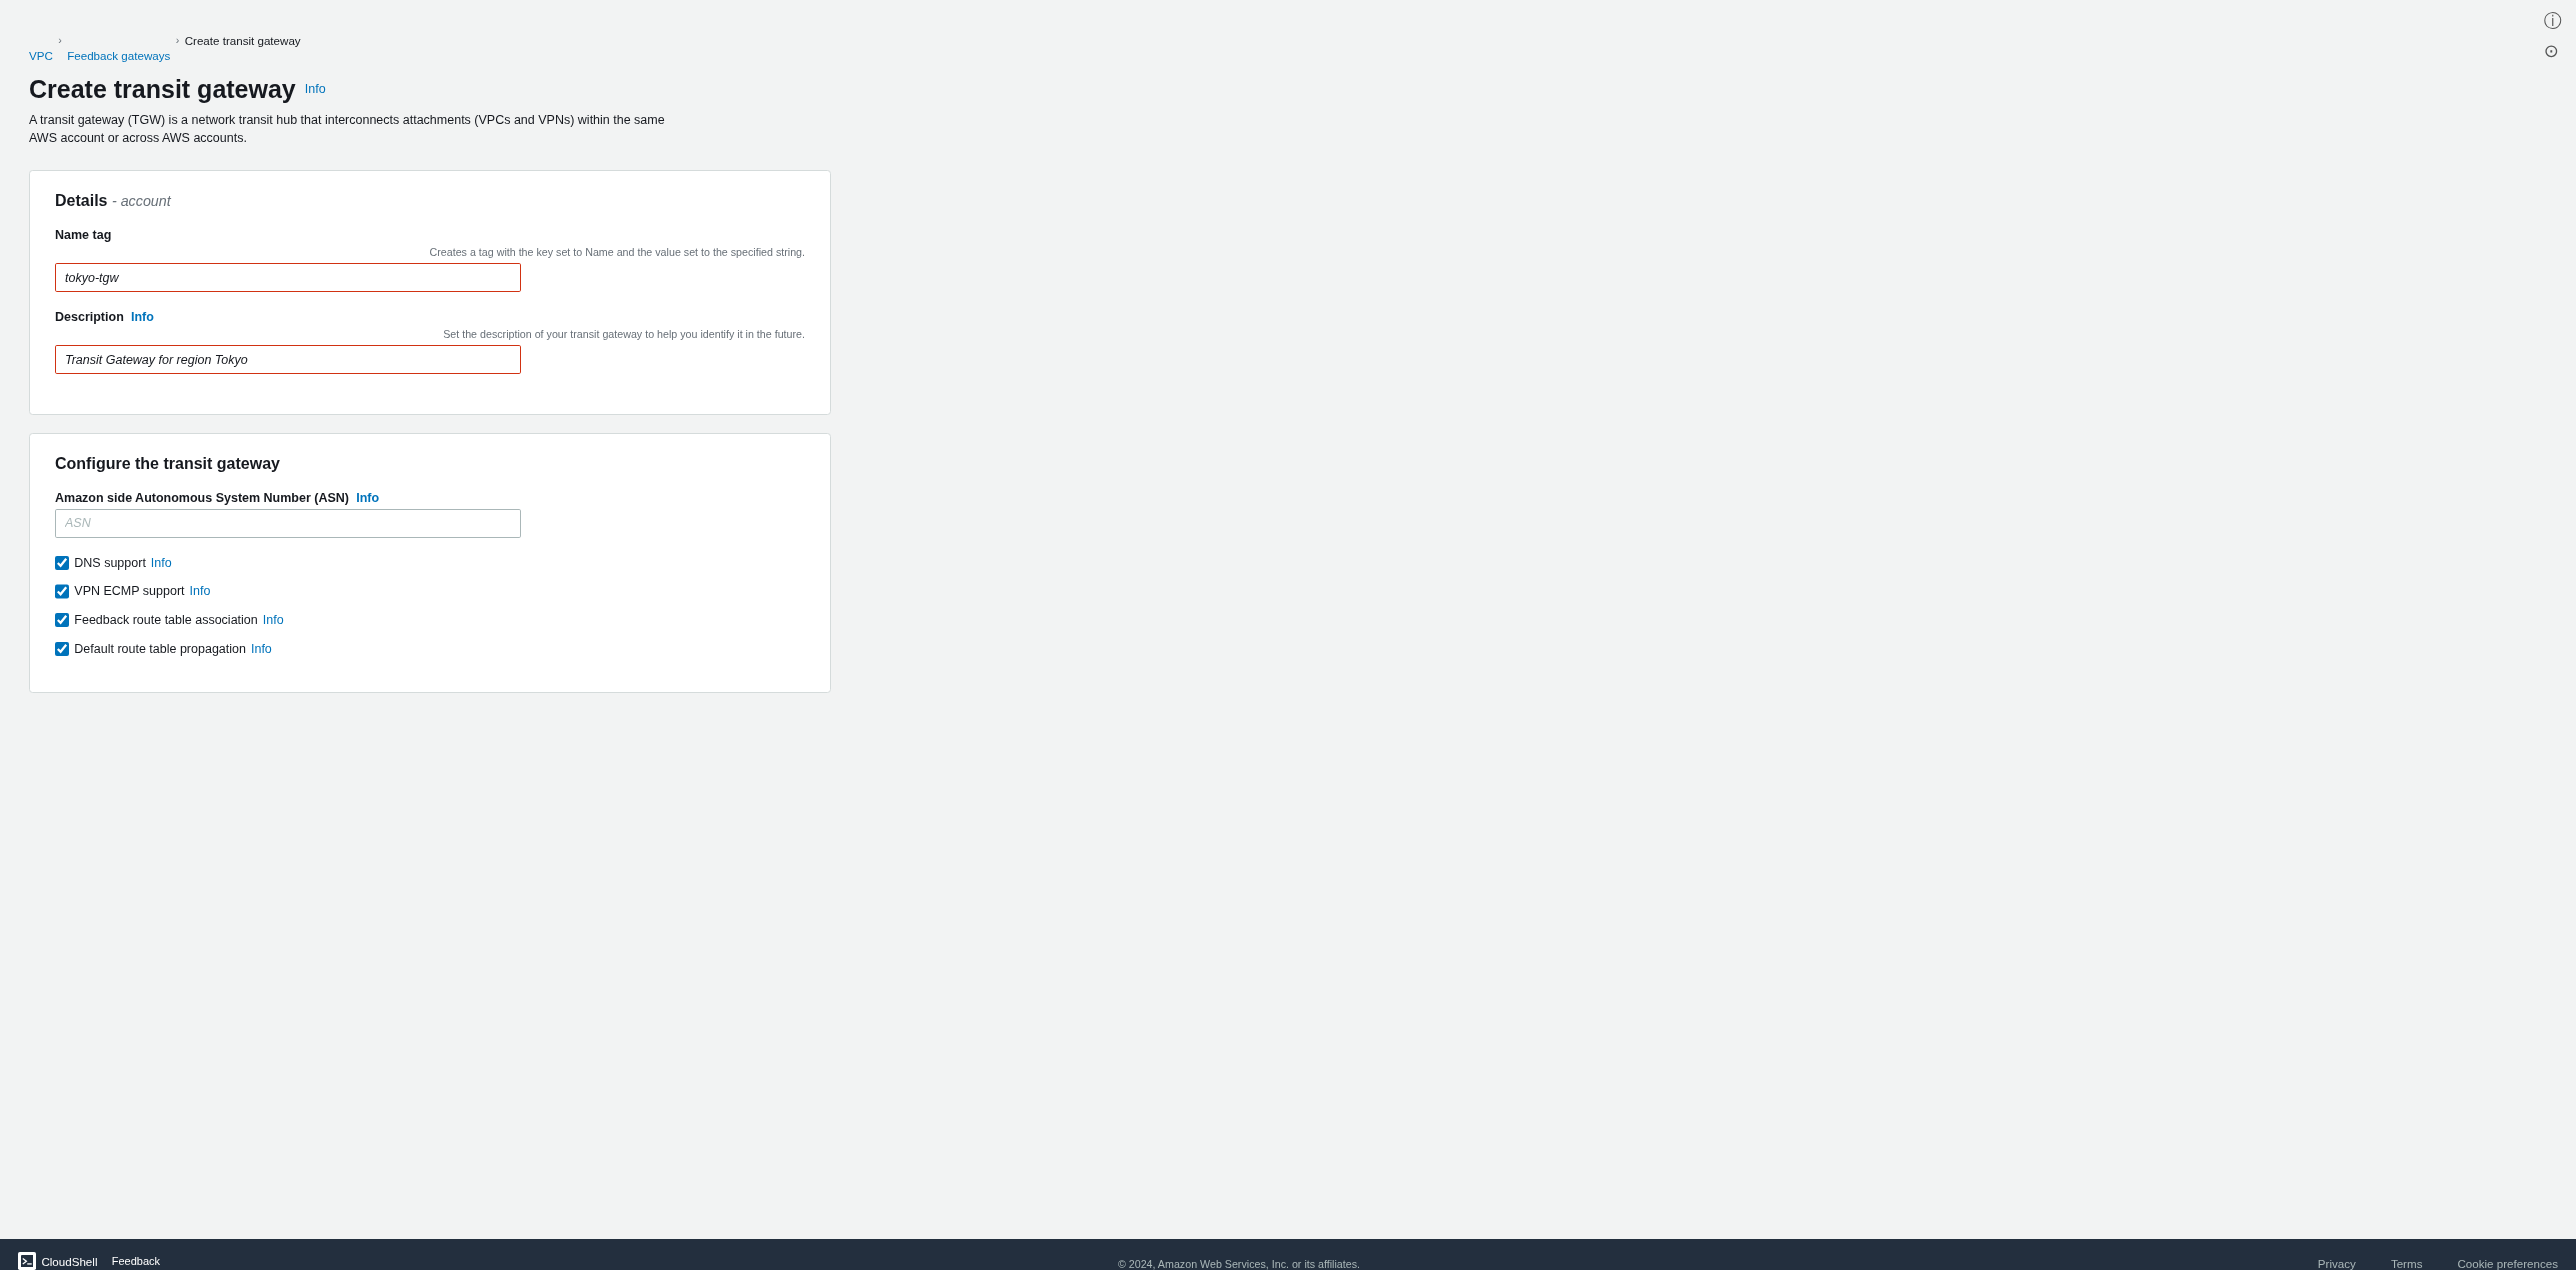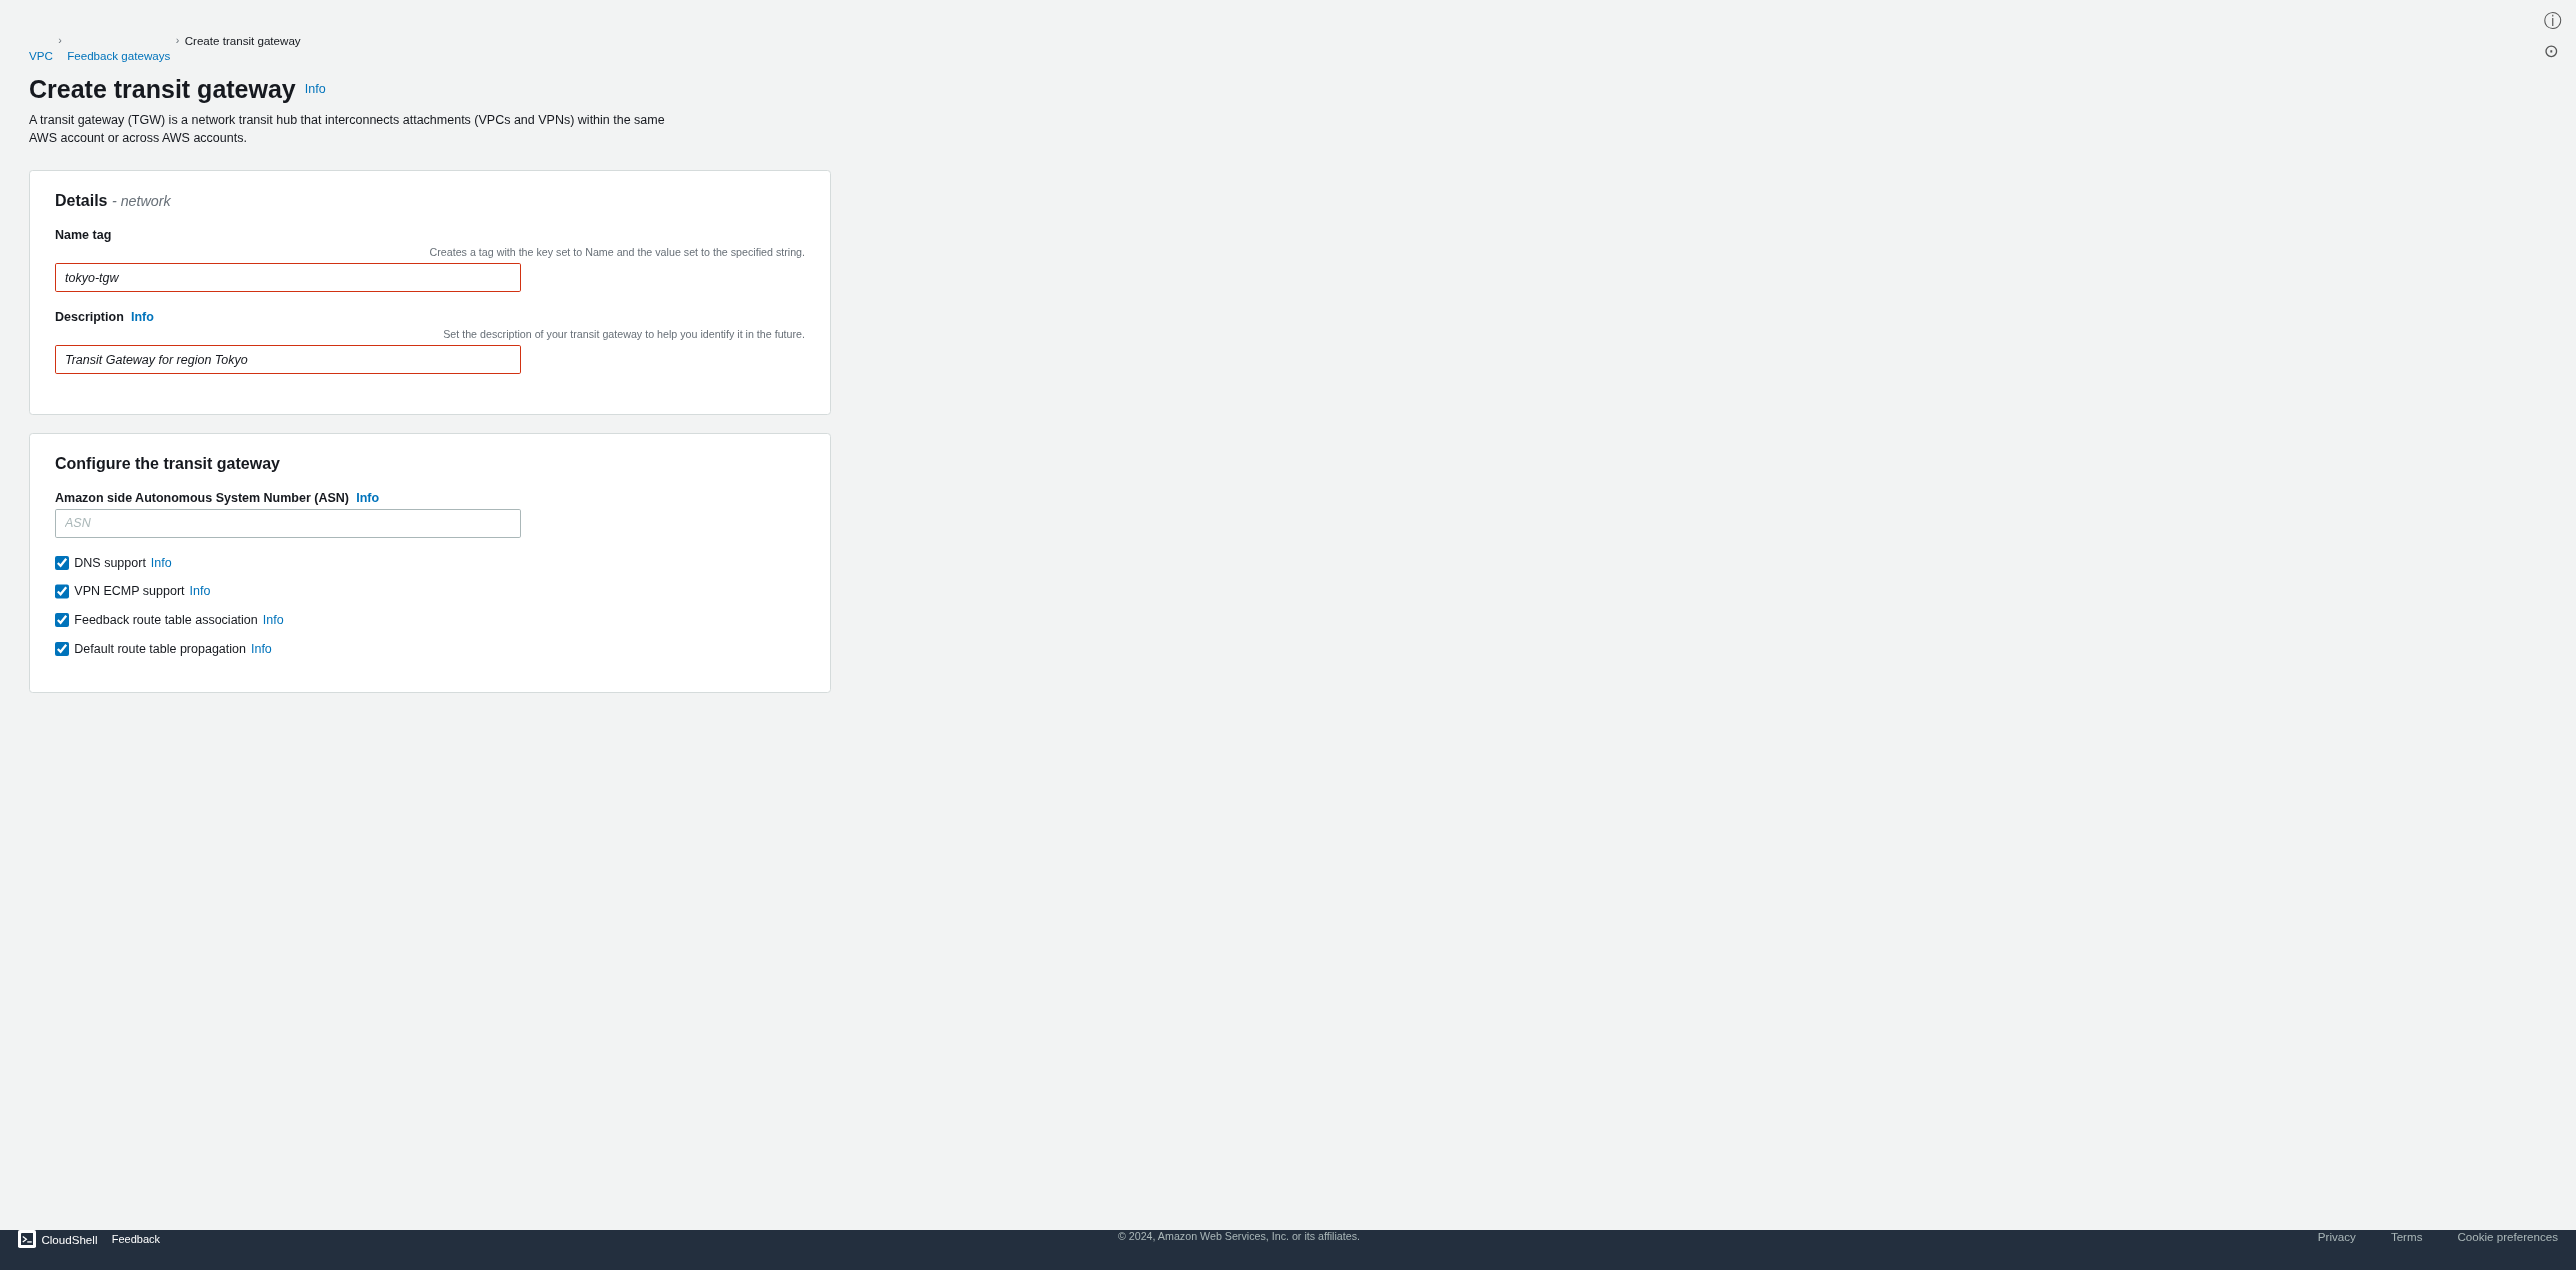--- a/index.html
+++ b/index.html
@@ -163,24 +163,24 @@
       color: #16191f;
       font-weight: 400;
     }
 
     
     .bottom-bar {
       position: fixed;
       bottom: 0;
       left: 0;
       right: 0;
-      height: 40px;
+      height: 31px;
       background: #232f3e;
       display: flex;
-      align-items: flex-start;
+      align-items: flex-end;
       justify-content: space-between;
       padding: 0 18px;
       z-index: 200;
     }
     .bottom-bar-left {
       display: flex;
       align-items: center;
       gap: 14.3px;
     }
     .cloudshell-btn {
@@ -246,21 +246,21 @@
 
   <div class="page-title-row">
     <h1 class="page-title">Create transit gateway</h1>
     <a class="info-link" href="#">Info</a>
   </div>
 
   <p class="page-description">A transit gateway (TGW) is a network transit hub that interconnects attachments (VPCs and VPNs) within the same AWS account or across AWS accounts.</p>
 
   <div class="card">
     <div class="card-title">
-      <span>Details</span>&nbsp;<em>- network</em>
+      <span>Details</span>&nbsp;<em>- account</em>
     </div>
 
     <div class="form-group">
       <div class="form-label">
         <span>Name tag</span>
       </div>
       <div class="form-hint">Creates a tag with the key set to Name and the value set to the specified string.</div>
       <input type="text" class="form-input highlighted" value="tokyo-tgw" style="">
     </div>
 

